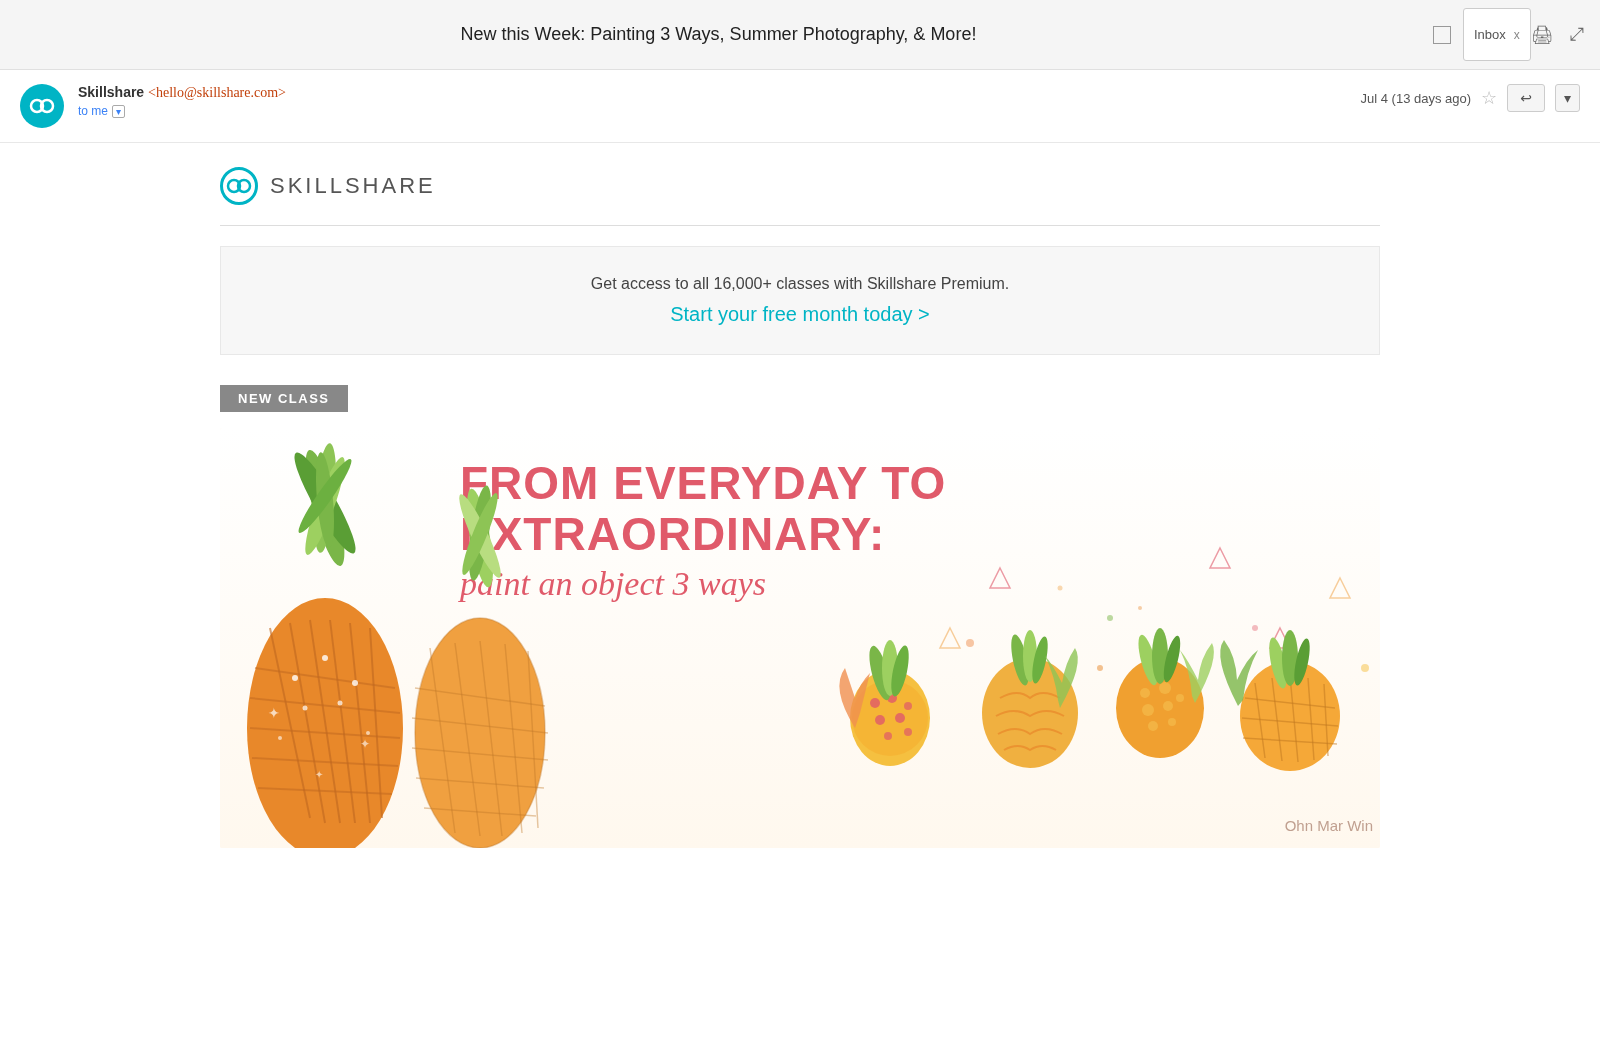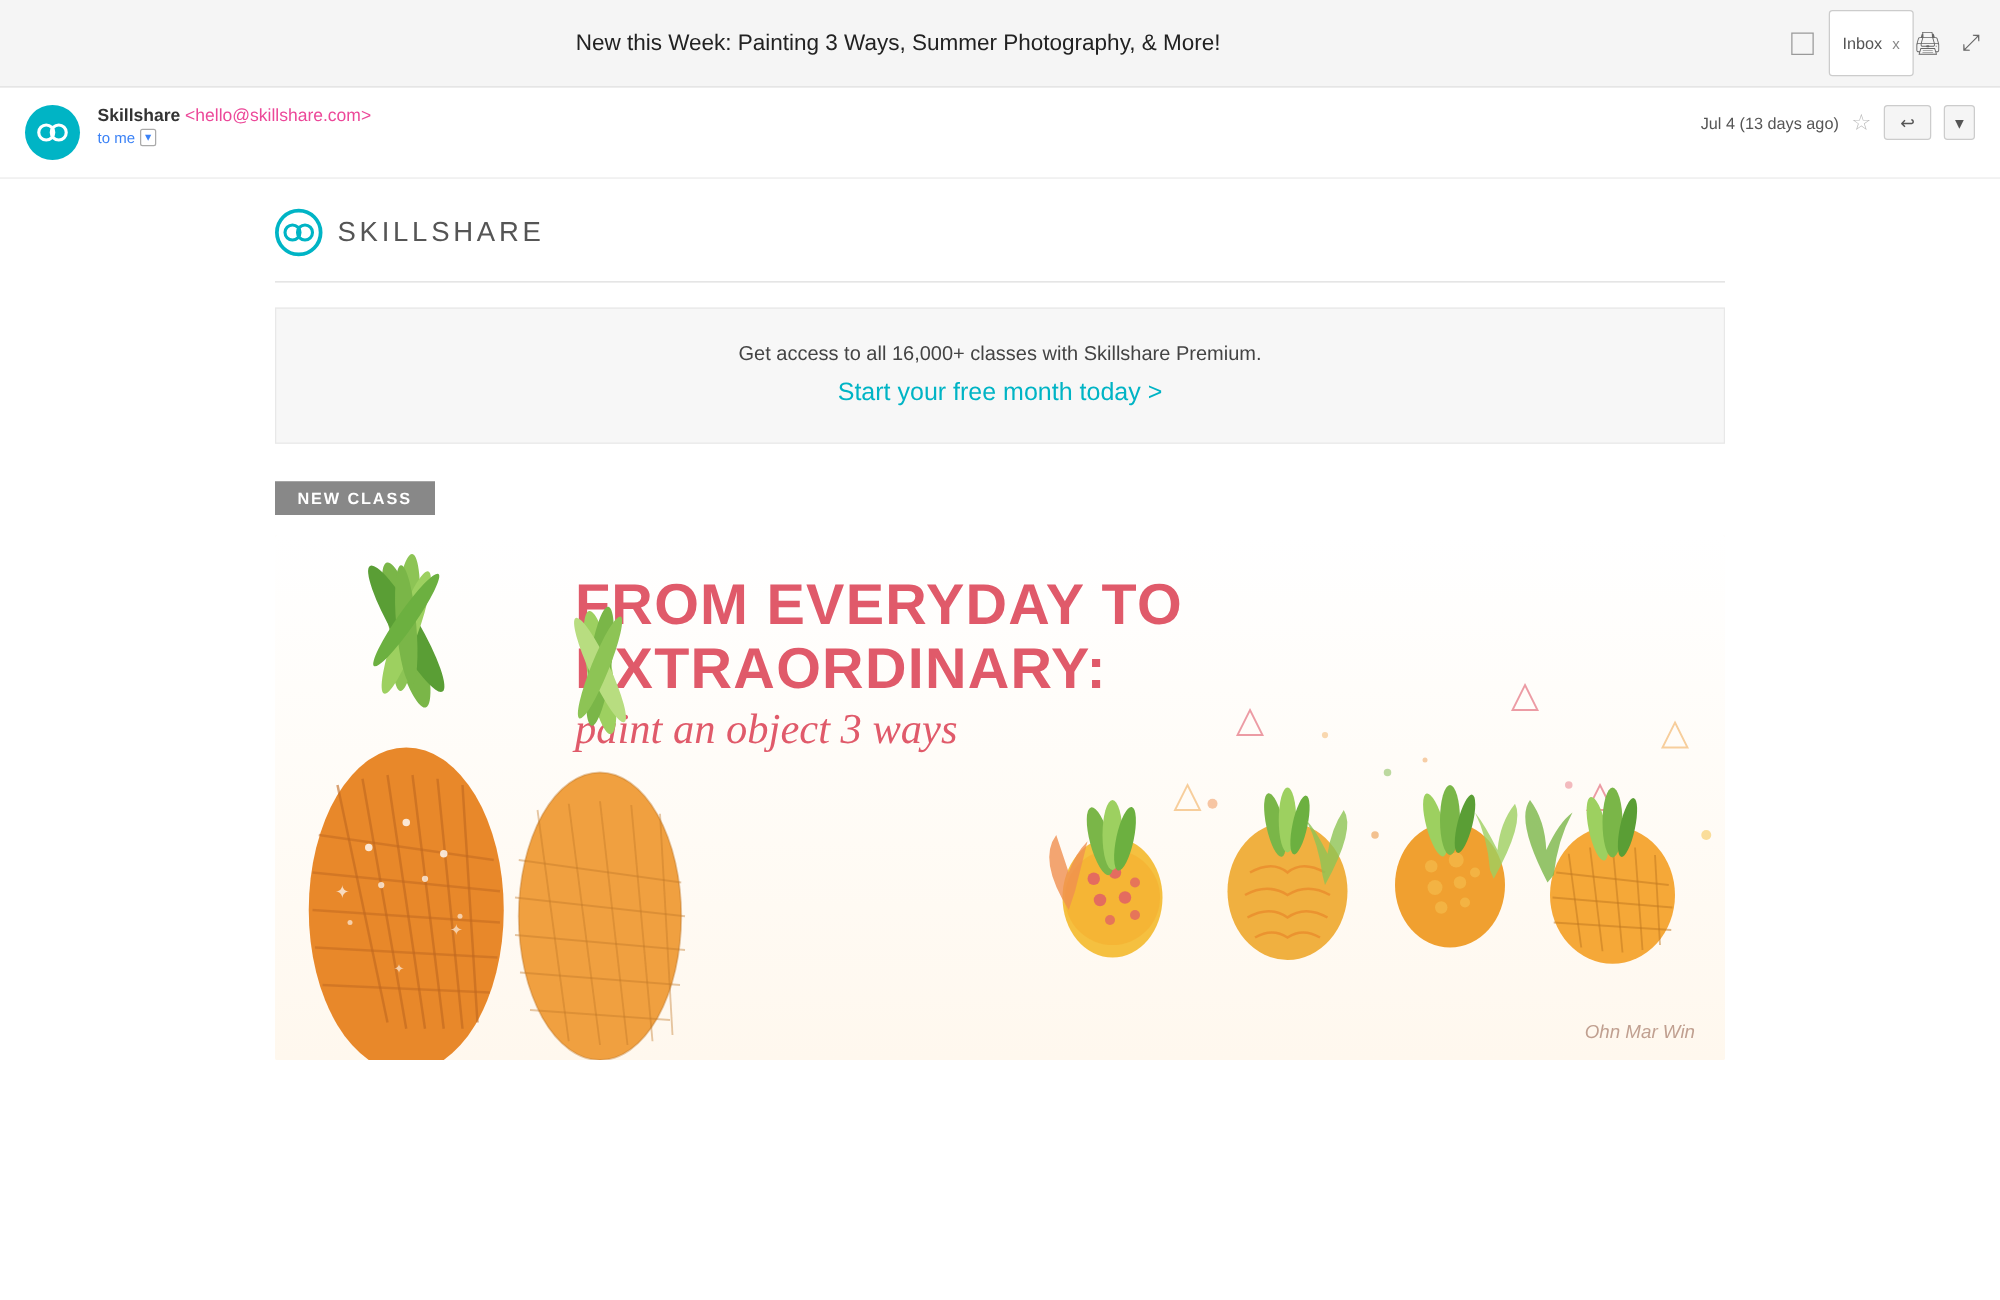--- a/index.html
+++ b/index.html
@@ -81,22 +81,23 @@
       margin-right: 14px;
     }
     .sender-info {
       flex: 1;
     }
     .sender-name {
       font-weight: bold;
       font-size: 14px;
     }
     .sender-email {
-      color: #ec4899;
+      color: #c2410c;
       font-weight: normal;
+      font-family: Liberation Serif, serif;
     }
     .to-me {
       font-size: 12px;
       color: #3b82f6;
       display: flex;
       align-items: center;
       gap: 4px;
       margin-top: 3px;
     }
     .dropdown-arrow {
@@ -253,24 +254,23 @@
       color: #e05a6a;
       font-family: 'Georgia', serif;
       font-style: italic;
       margin-top: 6px;
     }
 
     
     .watermark {
       position: absolute;
       bottom: 14px;
-      right: 24px;
+      right: 7px;
       font-size: 15px;
       color: rgba(150,100,80,0.6);
-      font-style: italic;
     }
   </style>
 </head>
 <body>
 
 <div class="top-bar">
   <span class="email-subject">New this Week: Painting 3 Ways, Summer Photography, &amp; More!</span>
   <span class="checkbox-area"></span>
   <span class="inbox-tab">
     <span>Inbox</span>

